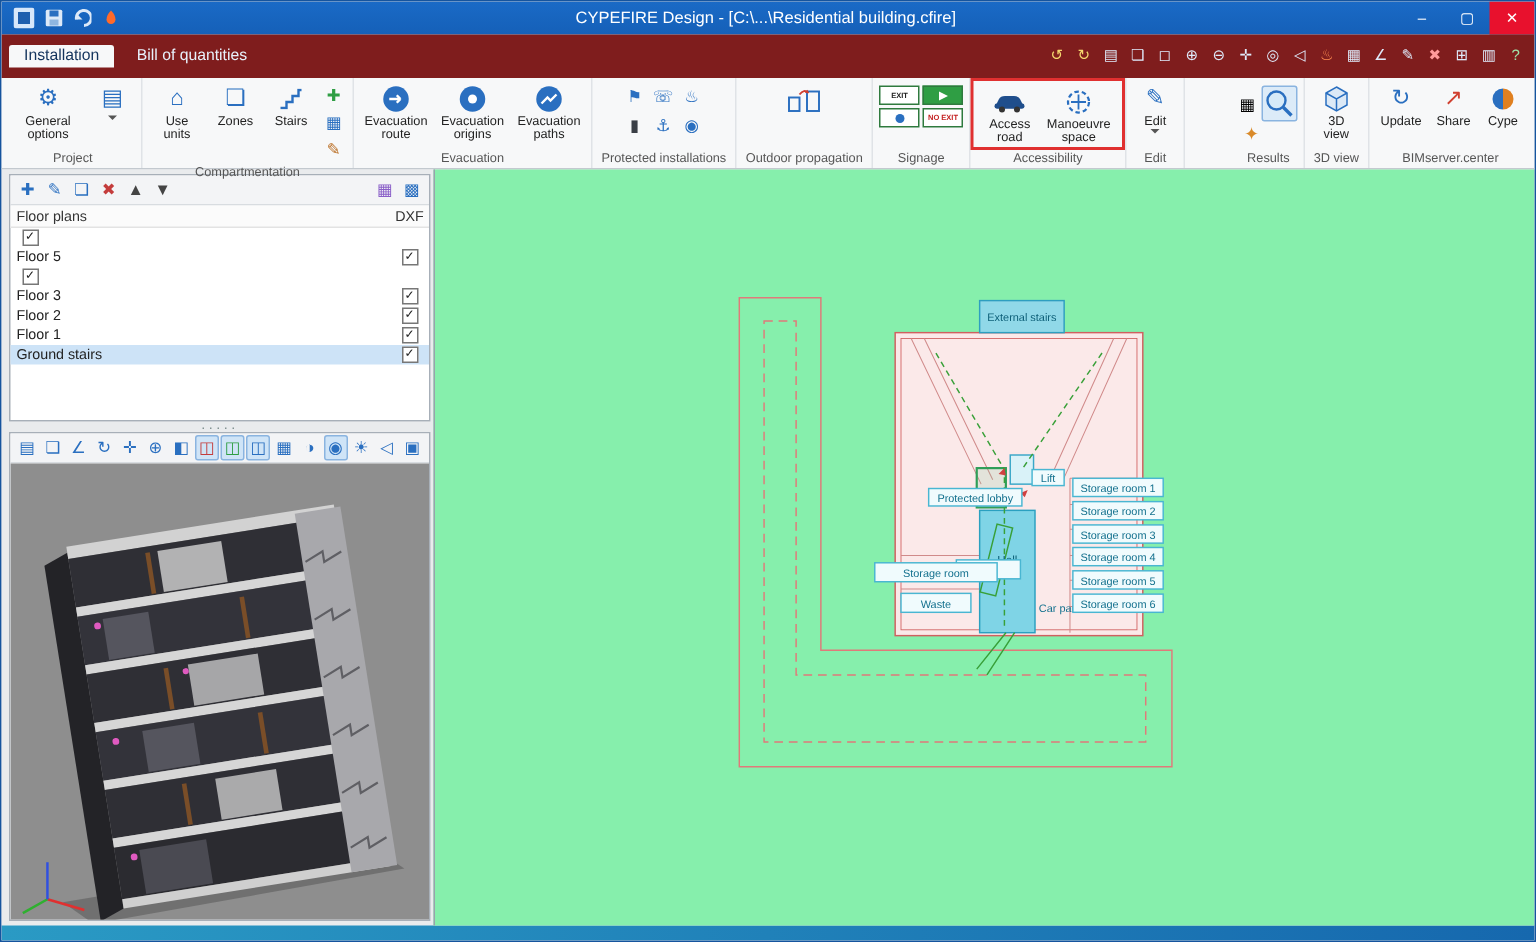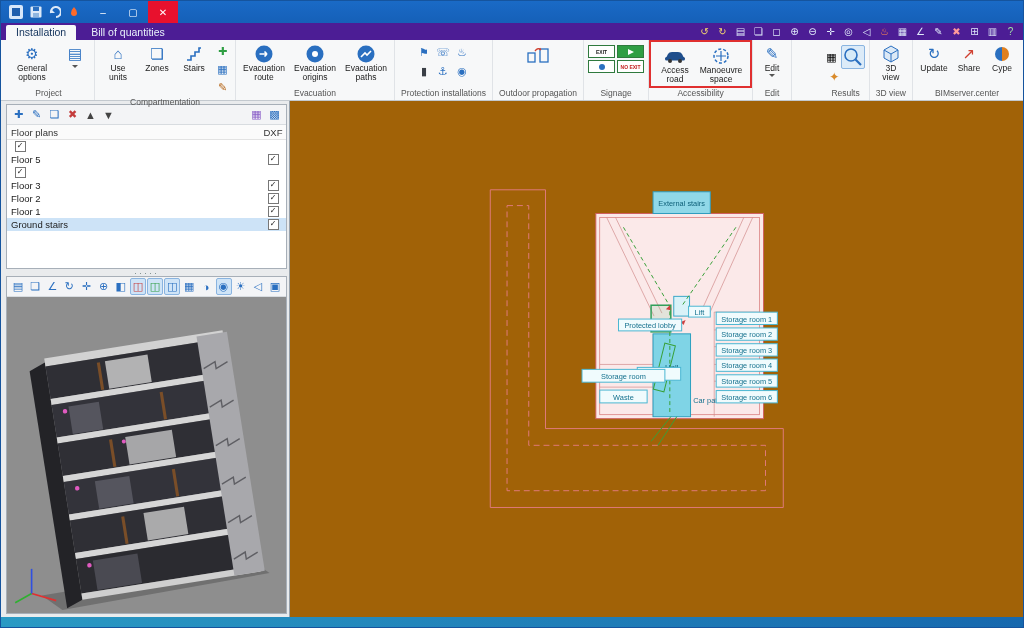--- a/index.html
+++ b/index.html
@@ -9,21 +9,21 @@
 
   
   .titlebar{height:22px;background:linear-gradient(#1a6ac6,#1560b8);display:flex;align-items:center;color:#fff;flex:0 0 auto;}
   .tb-icons{display:flex;gap:7px;padding:0 8px;align-items:center}
   .tb-title{flex:1;text-align:center;font-size:11px;white-space:nowrap;overflow:hidden;text-overflow:ellipsis}
   .tb-controls{display:flex;height:22px}
   .tb-btn{width:30px;display:flex;align-items:center;justify-content:center;font-size:10px;color:#fff}
   .tb-btn.close{background:#e8112d}
 
   
-  .tabbar{height:17px;background:#4c1d95;display:flex;align-items:flex-end;color:#e8f1fb;flex:0 0 auto}
+  .tabbar{height:29px;background:#7f1d1d;display:flex;align-items:center;color:#e8f1fb;flex:0 0 auto}
   .tab{padding:1px 10px 2px;font-size:10.5px;margin-left:5px;border-radius:2px 2px 0 0;white-space:nowrap}
   .tab.active{background:#f7f8f9;color:#13335c}
   .tab-tools{margin-left:auto;display:flex;align-items:center;gap:1px;padding:0 4px 1px}
   .tab-tools .mini-icon{width:15px;height:14px;font-size:10px}
 
   
   .ribbon{height:60px;background:#f7f8f9;border-bottom:1px solid #c3c9cf;display:flex;padding:0 2px;flex:0 0 auto}
   .rgroup{display:flex;flex-direction:column;border-right:1px solid #e0e3e7;padding:2px 4px 0;position:relative}
   .rcontent{flex:1;display:flex;gap:3px;align-items:flex-start;justify-content:center}
   .glabel{font-size:8.5px;color:#555;text-align:center;padding:1px 2px 2px;white-space:nowrap}
@@ -62,21 +62,21 @@
   .frow .flabel{flex:1;padding-left:4px;white-space:nowrap}
   .frow .cbwrap{width:26px;display:flex;justify-content:center}
   .cb{width:9px;height:9px;border:1px solid #777;background:#fff;font-size:8px;line-height:8px;text-align:center;color:#222}
   .frow.selected{background:#cde3f7}
   .splitter{height:7px;display:flex;align-items:center;justify-content:center;flex:0 0 auto}
   .splitter::after{content:"·····";font-size:9px;letter-spacing:2px;color:#788}
   .vpanel{flex:1;background:#fff;border:1px solid #a7afb8;display:flex;flex-direction:column;min-height:0}
   .vcanvas{flex:1;min-height:0}
   .vcanvas svg{display:block;width:100%;height:100%}
 
-  .canvas{flex:1;background:#a16207;position:relative;border-left:1px solid #98a2ac;min-width:0}
+  .canvas{flex:1;background:#86efac;position:relative;border-left:1px solid #98a2ac;min-width:0}
   .canvas svg{position:absolute;inset:0;width:100%;height:100%}
 
   .statusbar{height:10px;background:linear-gradient(90deg,#2a9ac4,#1668ae);flex:0 0 auto}
 </style>
 </head>
 <body>
 
 <div class="win">
 
   <div class="titlebar">
@@ -91,20 +91,21 @@
         <rect x="3" y="7" width="6" height="4" fill="#8fb6e0"></rect>
       </svg>
       <svg width="12" height="12">
         <path d="M2 7 A5 5 0 1 1 7 11" fill="none" stroke="#dce9f8" stroke-width="2"></path>
         <path d="M2 3 L2 7 L6 7 Z" fill="#dce9f8"></path>
       </svg>
       <svg width="12" height="12">
         <path d="M6 1 Q9 4 9 7 A3 3 0 1 1 3 7 Q3 4 6 1 Z" fill="#ff6a2a"></path>
       </svg>
     </div>
+    <div class="tb-title">CYPEFIRE Design - [C:\...\Residential building.cfire]</div>
     <div class="tb-controls">
       <div class="tb-btn">–</div>
       <div class="tb-btn">▢</div>
       <div class="tb-btn close">✕</div>
     </div>
   </div>
 
   <div class="tabbar">
     <div class="tab active">Installation</div>
     <div class="tab">Bill of quantities</div>
@@ -210,21 +211,21 @@
       <div class="rcontent">
         <div class="icongrid">
             <span class="mini-icon" style="color: rgb(42, 111, 192);">⚑</span>
             <span class="mini-icon" style="color: rgb(42, 111, 192);">☏</span>
             <span class="mini-icon" style="color: rgb(42, 111, 192);">♨</span>
             <span class="mini-icon" style="color: rgb(58, 63, 70);">▮</span>
             <span class="mini-icon" style="color: rgb(42, 111, 192);">⚓</span>
             <span class="mini-icon" style="color: rgb(42, 111, 192);">◉</span>
           </div>
       </div>
-      <div class="glabel">Protection installations</div>
+      <div class="glabel">Protected installations</div>
     </div>
 
     <div class="rgroup">
       <div class="rcontent">
         <div class="rb w44">
           <span class="ic">
             <svg width="22" height="18">
               <rect x="1" y="8" width="7" height="9" fill="none" stroke="#2a6fc0" stroke-width="1.3"></rect>
               <rect x="13" y="4" width="8" height="13" fill="none" stroke="#2a6fc0" stroke-width="1.3"></rect>
               <path d="M8 6 Q11 2 14 5" fill="none" stroke="#d04030" stroke-width="1.3"></path>

